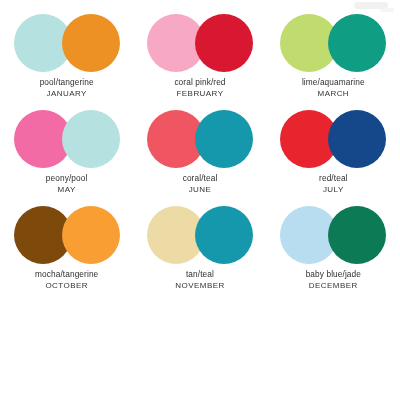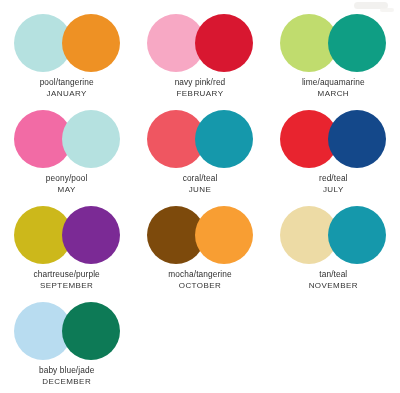--- a/index.html
+++ b/index.html
@@ -134,21 +134,21 @@
       </div>
       <div class="pair-name">pool/tangerine</div>
       <div class="month-name">JANUARY</div>
     </div>
 
     <div class="swatch-cell">
       <div class="swatch-circles">
         <span class="swatch-circle left" style="background-color: rgb(247, 168, 196);"></span>
         <span class="swatch-circle right" style="background-color: rgb(216, 23, 48);"></span>
       </div>
-      <div class="pair-name">navy pink/red</div>
+      <div class="pair-name">coral pink/red</div>
       <div class="month-name">FEBRUARY</div>
     </div>
 
     <div class="swatch-cell">
       <div class="swatch-circles">
         <span class="swatch-circle left" style="background-color: rgb(192, 220, 110);"></span>
         <span class="swatch-circle right" style="background-color: rgb(15, 158, 132);"></span>
       </div>
       <div class="pair-name">lime/aquamarine</div>
       <div class="month-name">MARCH</div>
@@ -176,28 +176,20 @@
     <div class="swatch-cell">
       <div class="swatch-circles">
         <span class="swatch-circle left" style="background-color: rgb(232, 36, 47);"></span>
         <span class="swatch-circle right" style="background-color: rgb(20, 72, 138);"></span>
       </div>
       <div class="pair-name">red/teal</div>
       <div class="month-name">JULY</div>
     </div>
 
 
-    <div class="swatch-cell">
-      <div class="swatch-circles">
-        <span class="swatch-circle left" style="background-color: rgb(204, 184, 27);"></span>
-        <span class="swatch-circle right" style="background-color: rgb(123, 42, 149);"></span>
-      </div>
-      <div class="pair-name">chartreuse/purple</div>
-      <div class="month-name">SEPTEMBER</div>
-    </div>
 
     <div class="swatch-cell">
       <div class="swatch-circles">
         <span class="swatch-circle left" style="background-color: rgb(125, 74, 12);"></span>
         <span class="swatch-circle right" style="background-color: rgb(248, 158, 51);"></span>
       </div>
       <div class="pair-name">mocha/tangerine</div>
       <div class="month-name">OCTOBER</div>
     </div>
 

